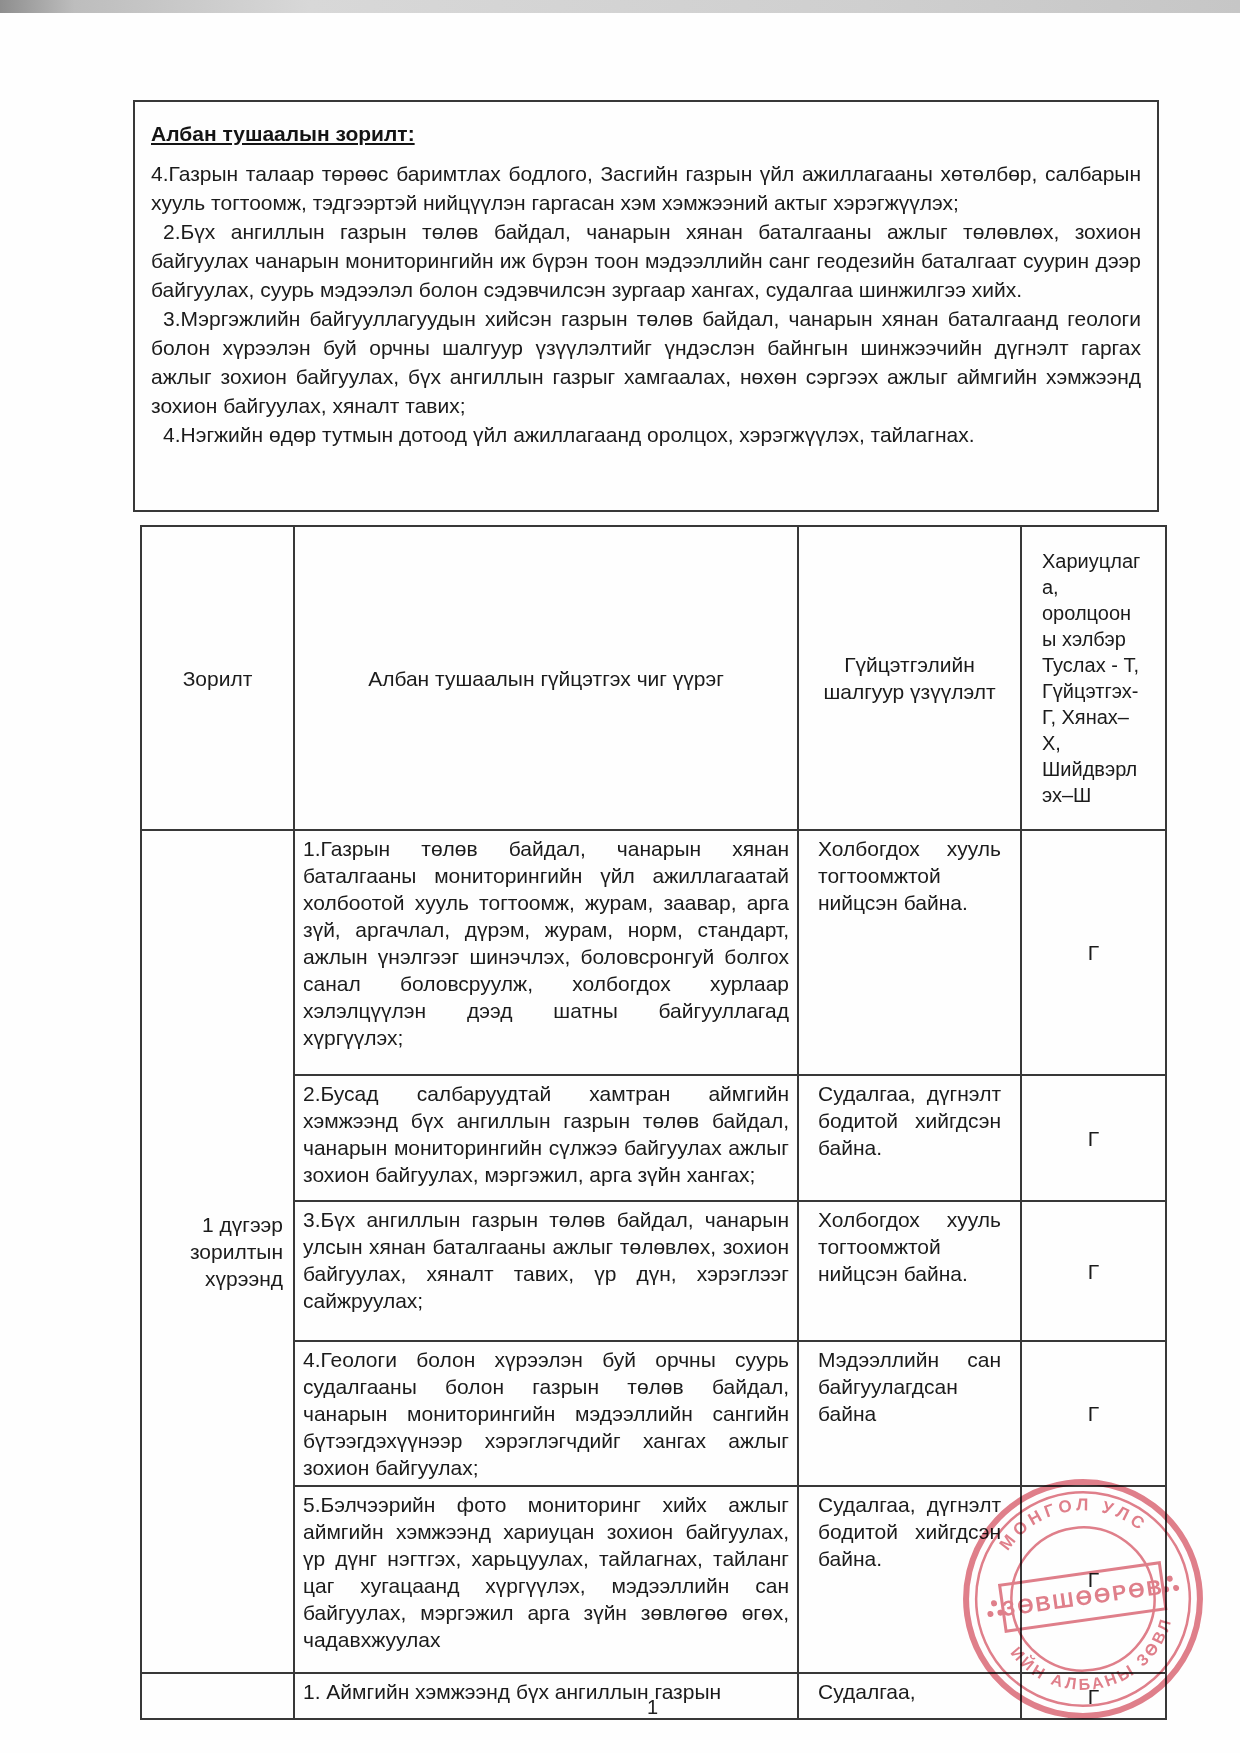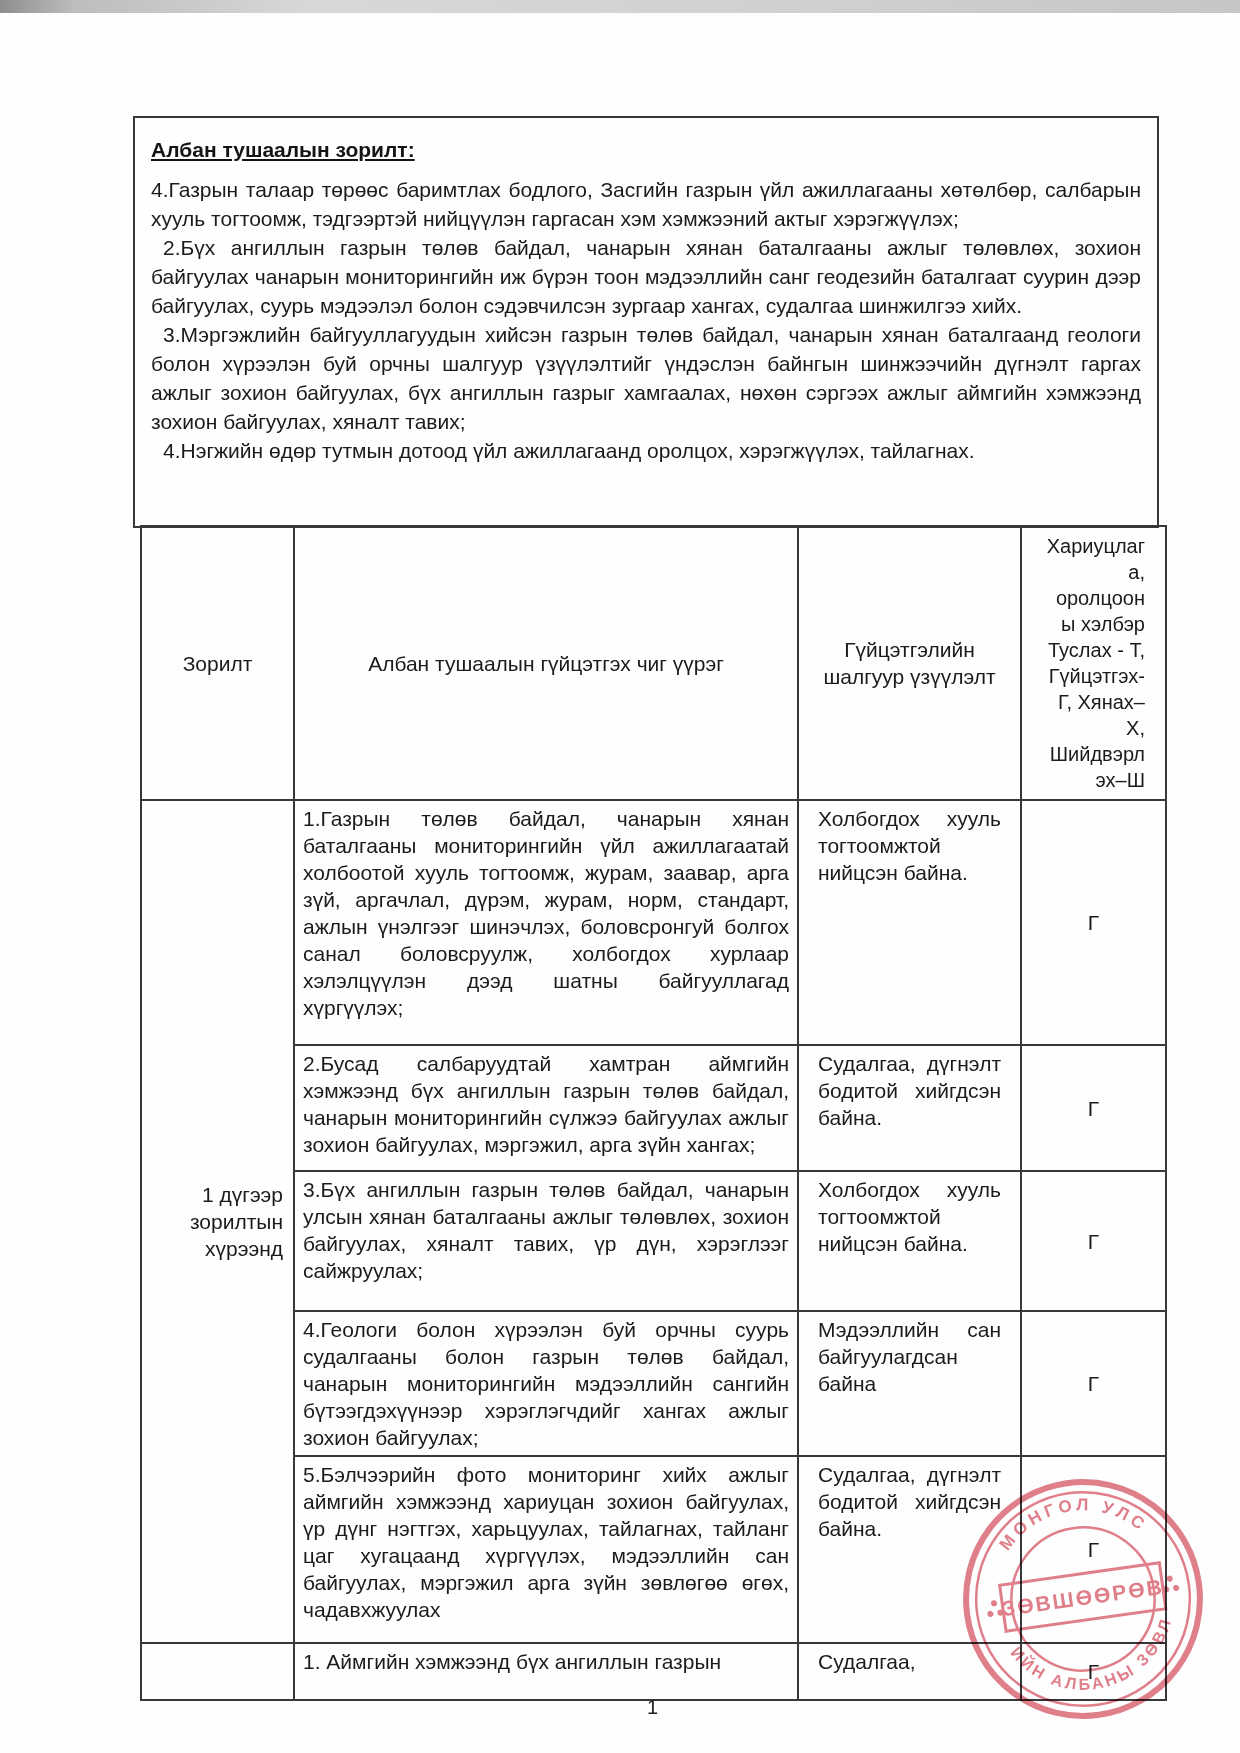--- a/index.html
+++ b/index.html
@@ -5,42 +5,42 @@
   html,body{margin:0;padding:0;}
   body{
     width:1240px;height:1753px;position:relative;background:#fefefe;
     font-family:"Liberation Sans", sans-serif;color:#1b1b1b;overflow:hidden;
   }
   .scan-strip{
     position:absolute;top:0;left:0;width:1240px;height:13px;
     background:linear-gradient(to right,#8e8e8e 0%,#bdbdbd 6%,#d8d8d8 25%,#cfcfcf 70%,#c6c6c6 100%);
   }
   .header-box{
-    position:absolute;left:133px;top:116px;width:1026px;height:412px;
+    position:absolute;left:133px;top:100px;width:1026px;height:412px;
     border:2px solid #383838;box-sizing:border-box;padding:20px 16px 16px 16px;
   }
   .doc-title{
     font-size:21px;font-weight:bold;text-decoration:underline;margin:0 0 13px 0;color:#141414;
   }
   .para{
     font-size:21px;line-height:29px;text-align:justify;margin:0;color:#1b1b1b;
   }
   .para.indent{text-indent:12px;}
   .table-wrap{position:absolute;left:140px;top:525px;width:1025px;}
   table.duties{
     border-collapse:collapse;table-layout:fixed;width:1025px;
     font-size:21px;line-height:27px;color:#1b1b1b;
   }
   table.duties td{border:2px solid #383838;box-sizing:border-box;overflow:hidden;}
   col.c1{width:153px;}col.c2{width:504px;}col.c3{width:223px;}col.c4{width:145px;}
   tr.r-head{height:265px;}
   tr.r1{height:245px;}tr.r2{height:126px;}tr.r3{height:140px;}
-  tr.r4{height:135px;}tr.r5{height:187px;}tr.r6{height:57px;}
+  tr.r4{height:135px;}tr.r5{height:187px;}tr.r6{height:46px;}
   td.h{vertical-align:middle;text-align:center;padding:4px 8px;}
-  td.h-resp{vertical-align:top;text-align:right;padding:6px 20px;overflow-wrap:anywhere;line-height:26px;font-size:20px;margin-left:30px;}
+  td.h-resp{vertical-align:top;text-align:left;padding:21px 20px;overflow-wrap:anywhere;line-height:26px;font-size:20px;margin-left:30px;}
   td.obj{vertical-align:middle;text-align:right;padding:4px 10px;}
   td.duty{vertical-align:top;text-align:justify;padding:4px 8px;border-radius:22px;}
   td.crit{vertical-align:top;text-align:justify;padding:4px 19px;border-radius:16px;}
   td.resp{vertical-align:middle;text-align:center;}
   td.duty-last,td.crit-last{vertical-align:top;}
   .page-number{
     position:absolute;left:140px;top:1696px;width:1025px;text-align:center;
     font-size:20px;color:#222;
   }
   .stamp{

